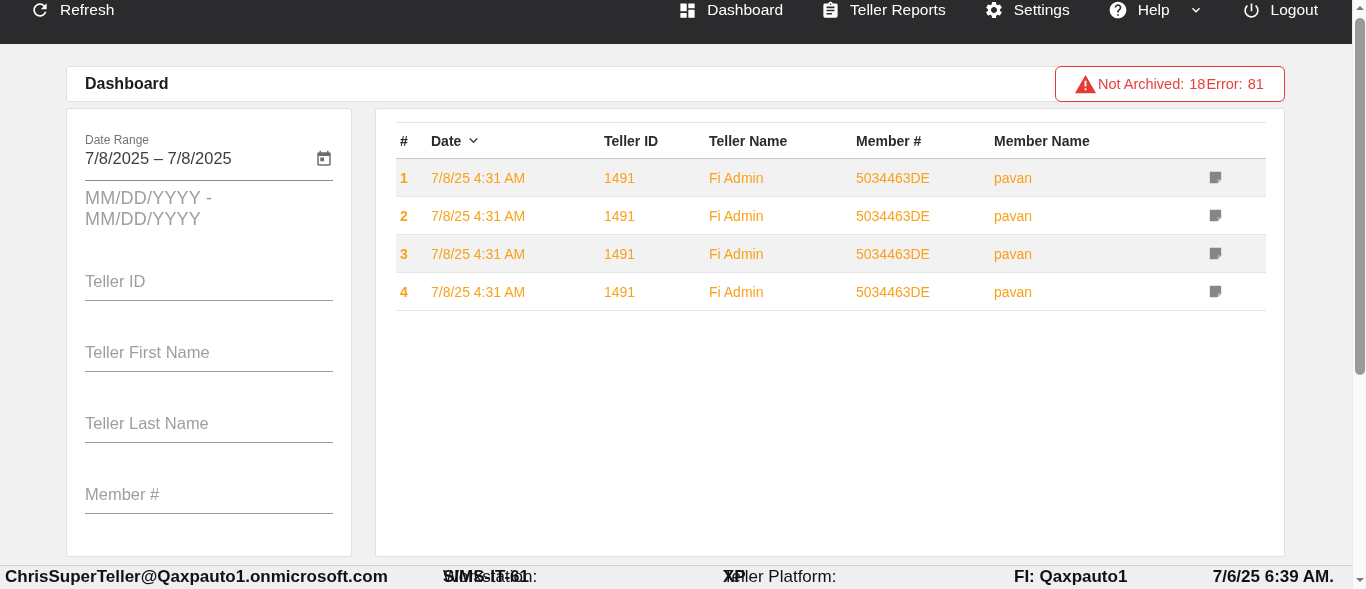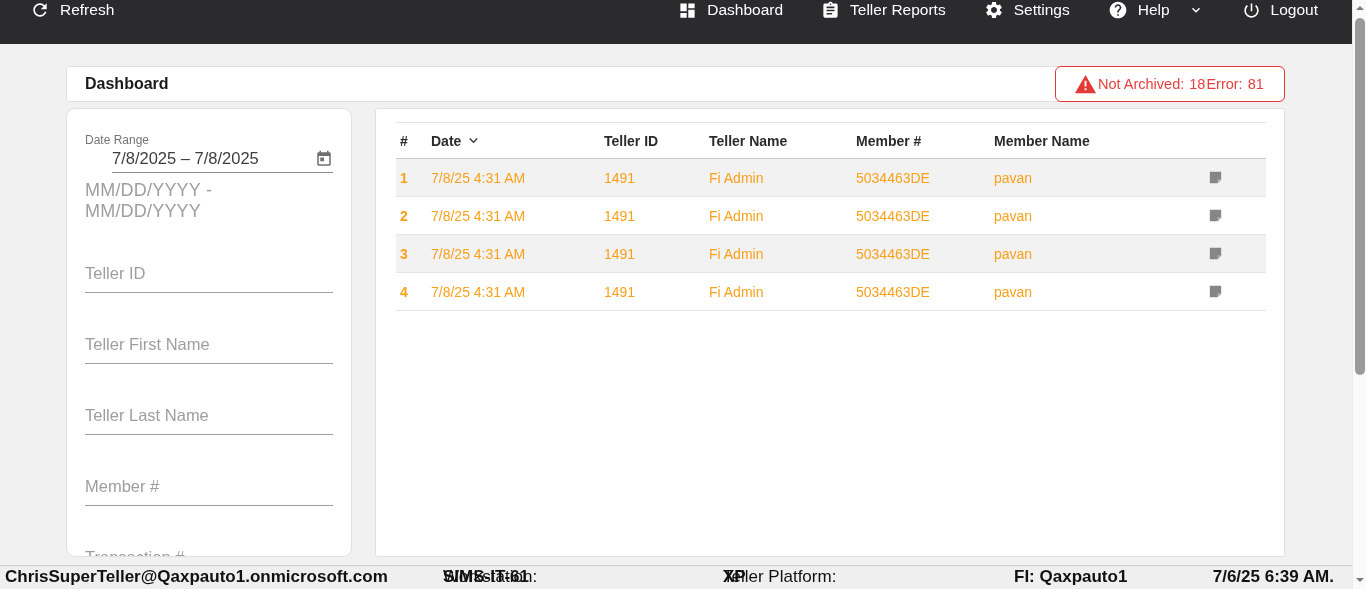--- a/index.html
+++ b/index.html
@@ -38,26 +38,26 @@
     position:absolute; right:-1px; top:-1px; height:36px;
     min-width:230px; background:#fff;
     border:1.5px solid #e53935; border-radius:6px;
     display:flex; align-items:center; gap:1px; padding:0 16px 0 18px;
     color:#e5413e; font-size:14.5px; cursor:pointer;
   }
   .alert-badge .grp{ display:flex; gap:5px; }
   
   .sidebar{
     position:absolute; left:66px; top:108px; width:286px; height:449px;
-    background:#fff; border:1px solid #e0e0e0; border-radius:9px;
+    background:#fff; border:1px solid #e0e0e0; border-radius:3px;
     padding:24px 18px 0 18px; overflow:hidden;
   }
   .fld-label{ font-size:12px; color:#757575; }
   .date-display{ display:flex; align-items:center; justify-content:space-between;
-    border-bottom:1px solid #8a8a8a; padding:2px 0 4px 0; cursor:pointer;margin-left:27px;}
+    border-bottom:1px solid #8a8a8a; padding:2px 0 12px 0; cursor:pointer;}
   .date-value{ font-size:16.5px; color:#3d3d3d; }
   .hint{ font-size:18px; color:#9e9e9e; margin-top:7px; letter-spacing:.2px;}
   .filter-input{
     display:block; width:100%; border:none; outline:none; background:transparent;
     border-bottom:1px solid #9e9e9e; font-family:"Liberation Sans",sans-serif;
     font-size:16.5px; color:#424242; padding:4px 0 9px 0; margin-top:38px;
   }
   .filter-input::placeholder{ color:#9e9e9e; opacity:1; }
   
   .main-panel{

